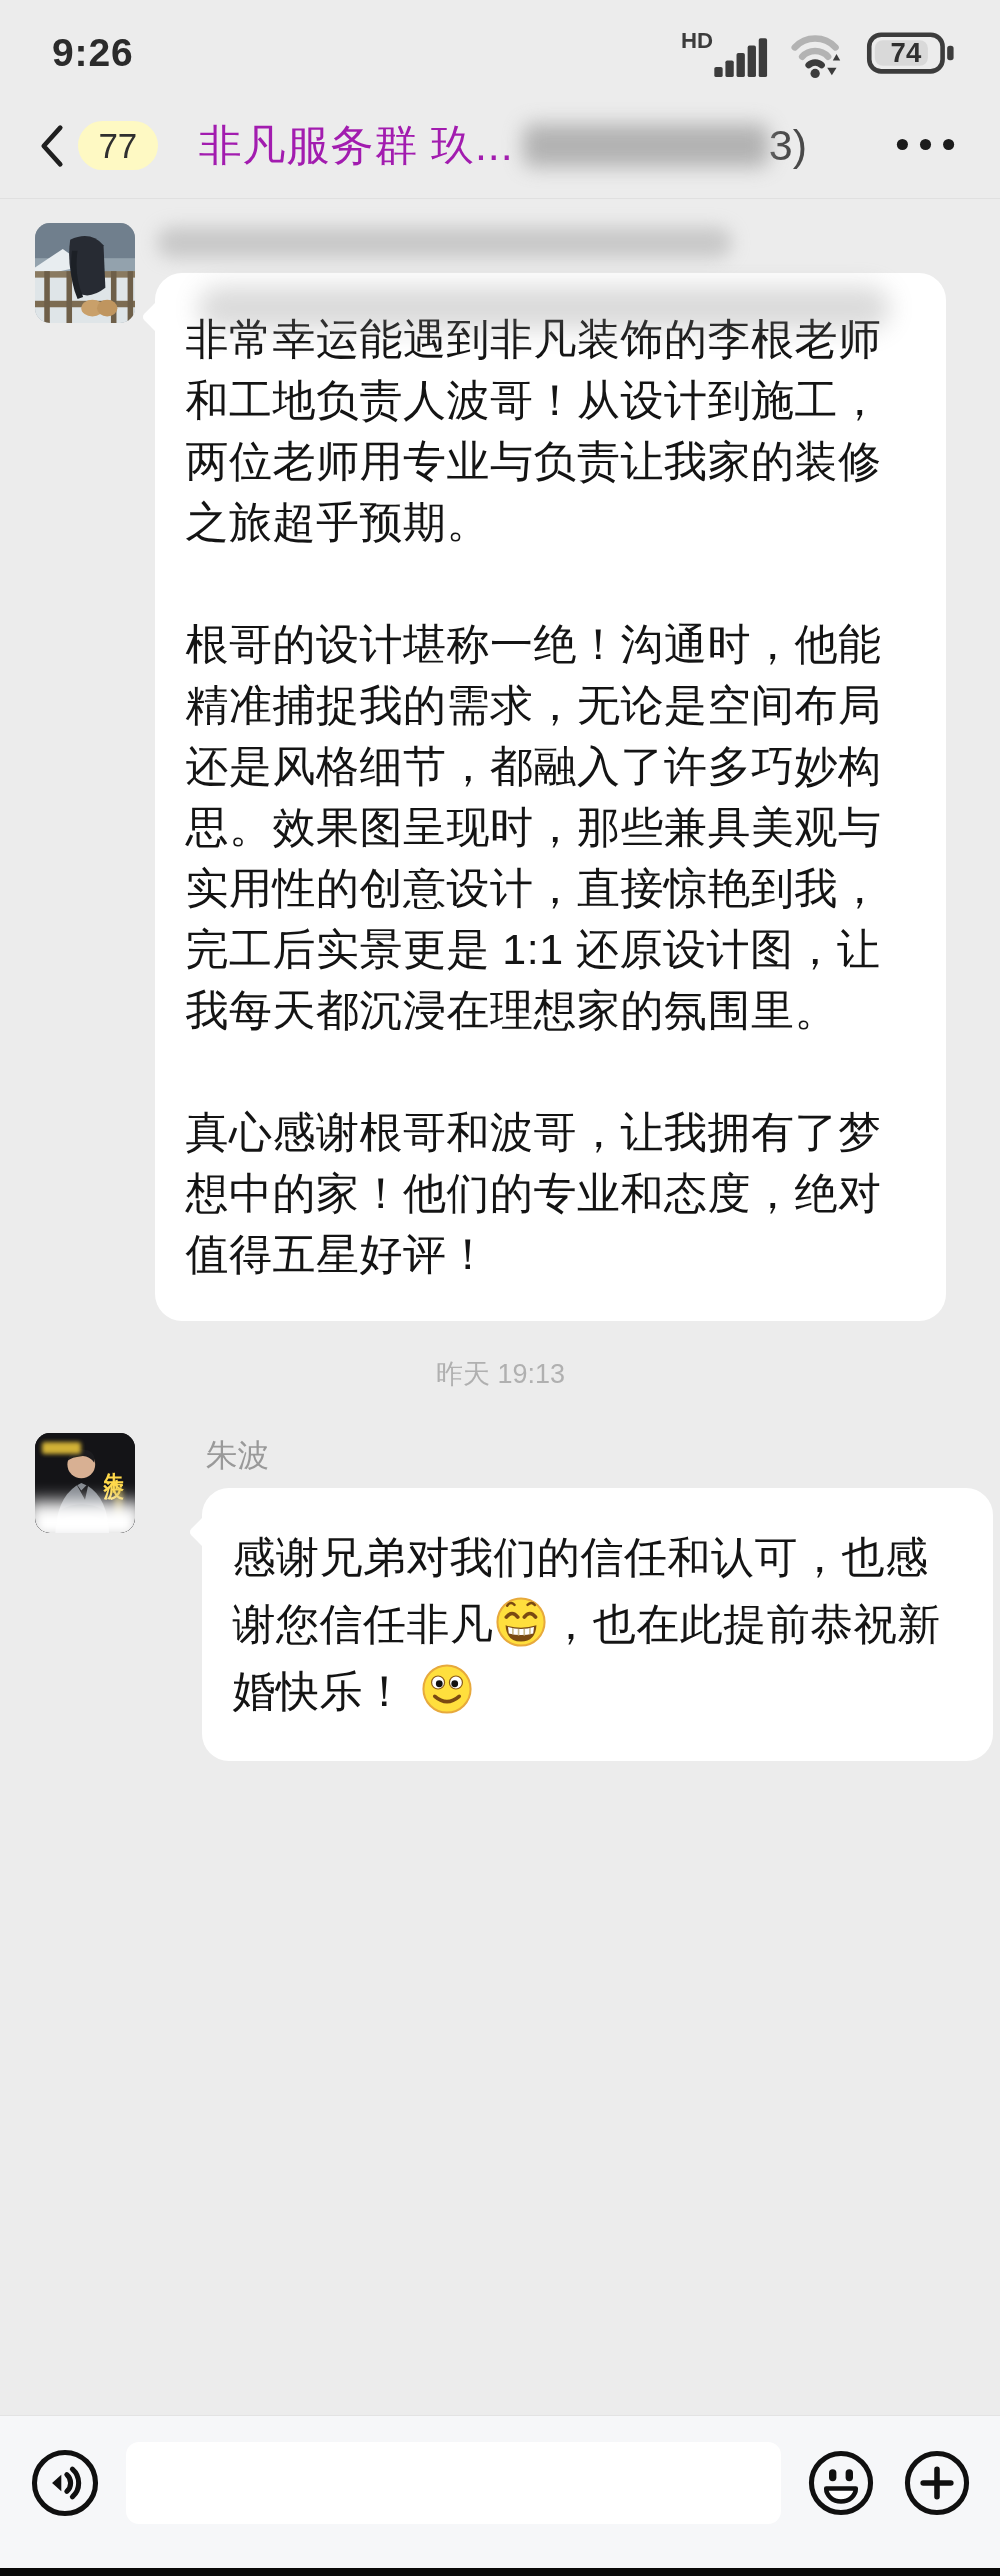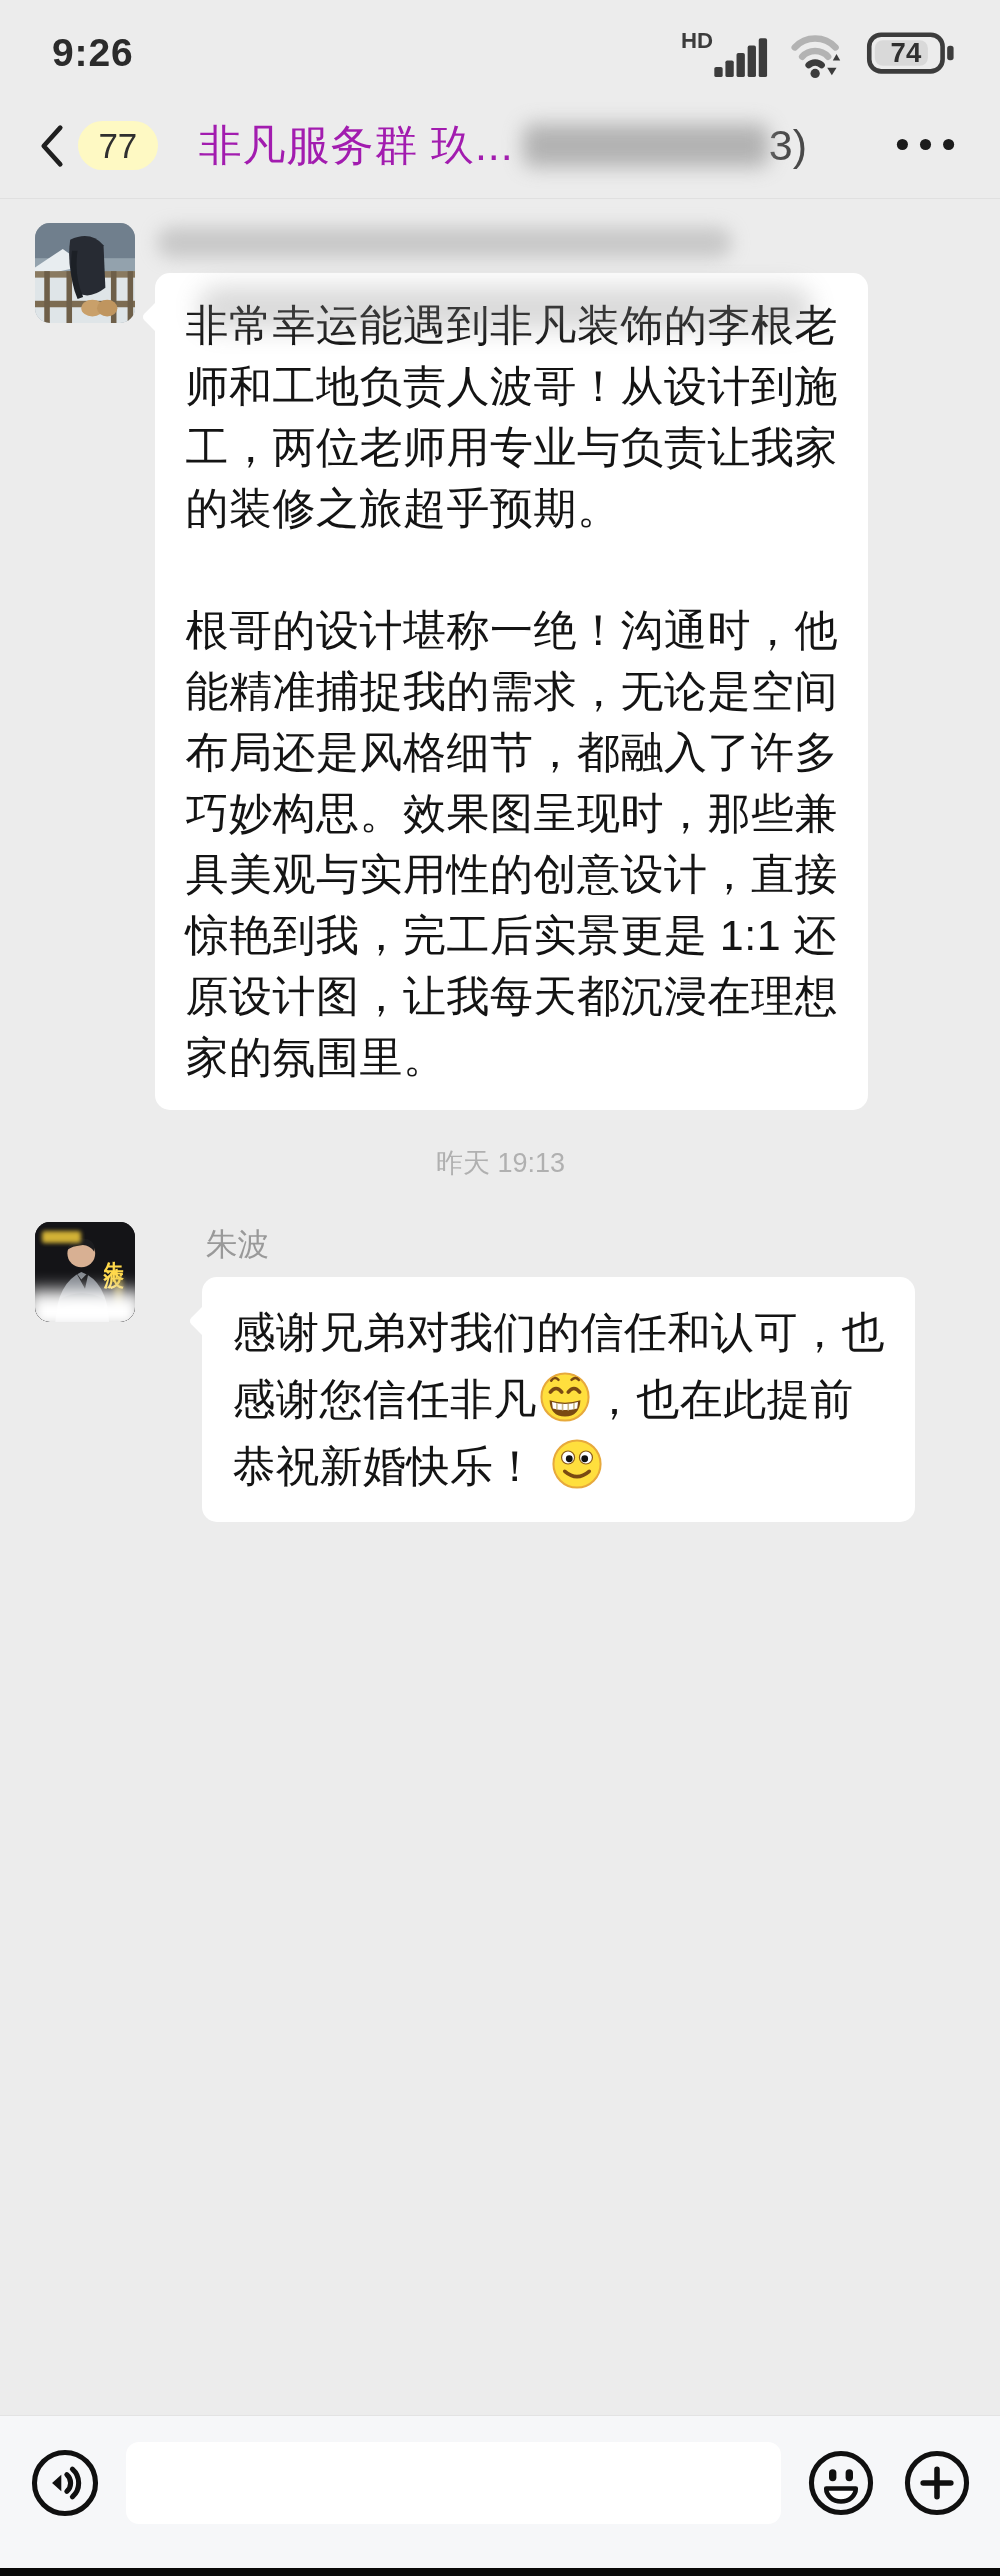--- a/index.html
+++ b/index.html
@@ -49,22 +49,22 @@
   }
   .msg-body { margin-left: 20.4px; flex: 1; min-width: 0; }
 
   .nick-blur {
     width: 575px; height: 31.5px; margin: 3.7px 0 15px 1.9px;
     background: #b0b0b0; border-radius: 15.8px; filter: blur(9.3px); opacity: .6;
   }
   .sender-name { font-size: 31.5px; color: #999; margin: 1.9px 0 11px 3.7px; }
 
   .bubble {
-    position: relative; background: #fff; border-radius: 15px;
-    padding: 22px 30px; width: 713px;
+    position: relative; background: #fff; border-radius: 27px;
+    padding: 36px 30px; width: 791px;
     font-size: 43px; line-height: 61px; color: #141414; letter-spacing: 0.5px;
   }
   .bubble::before {
     content: ""; position: absolute; left: -9.3px; top: 31.5px;
     width: 24px; height: 24px; background: #fff; border-radius: 4.6px;
     transform: rotate(45deg);
   }
   .bubble p { margin: 0 0 61px; }
   .bubble p:last-child { margin-bottom: 0; }
   .bubble.reply { line-height: 67px; }
@@ -178,20 +178,21 @@
           <ellipse cx="62" cy="92" rx="12" ry="9" fill="#c9a06a"></ellipse>
           <ellipse cx="78" cy="92" rx="11" ry="9" fill="#bf955f"></ellipse>
         </svg>
       </div>
       <div class="msg-body">
         <div class="nick-blur"></div>
         <div class="bubble">
           <div class="top-smudge"></div>
           <p>非常幸运能遇到非凡装饰的李根老师和工地负责人波哥！从设计到施工，两位老师用专业与负责让我家的装修之旅超乎预期。</p>
           <p>根哥的设计堪称一绝！沟通时，他能精准捕捉我的需求，无论是空间布局还是风格细节，都融入了许多巧妙构思。效果图呈现时，那些兼具美观与实用性的创意设计，直接惊艳到我，完工后实景更是 1:1 还原设计图，让我每天都沉浸在理想家的氛围里。</p>
+          <p>真心感谢根哥和波哥，让我拥有了梦想中的家！他们的专业和态度，绝对值得五星好评！</p>
         </div>
       </div>
     </div>
 
     <div class="timestamp">昨天 19:13</div>
 
     <div class="msg-row" style="margin-top:0;gap:47px;">
       <div class="avatar dark">
         <svg width="100" height="100" viewBox="0 0 108 108">
           <rect width="108" height="108" fill="#141417"></rect>

